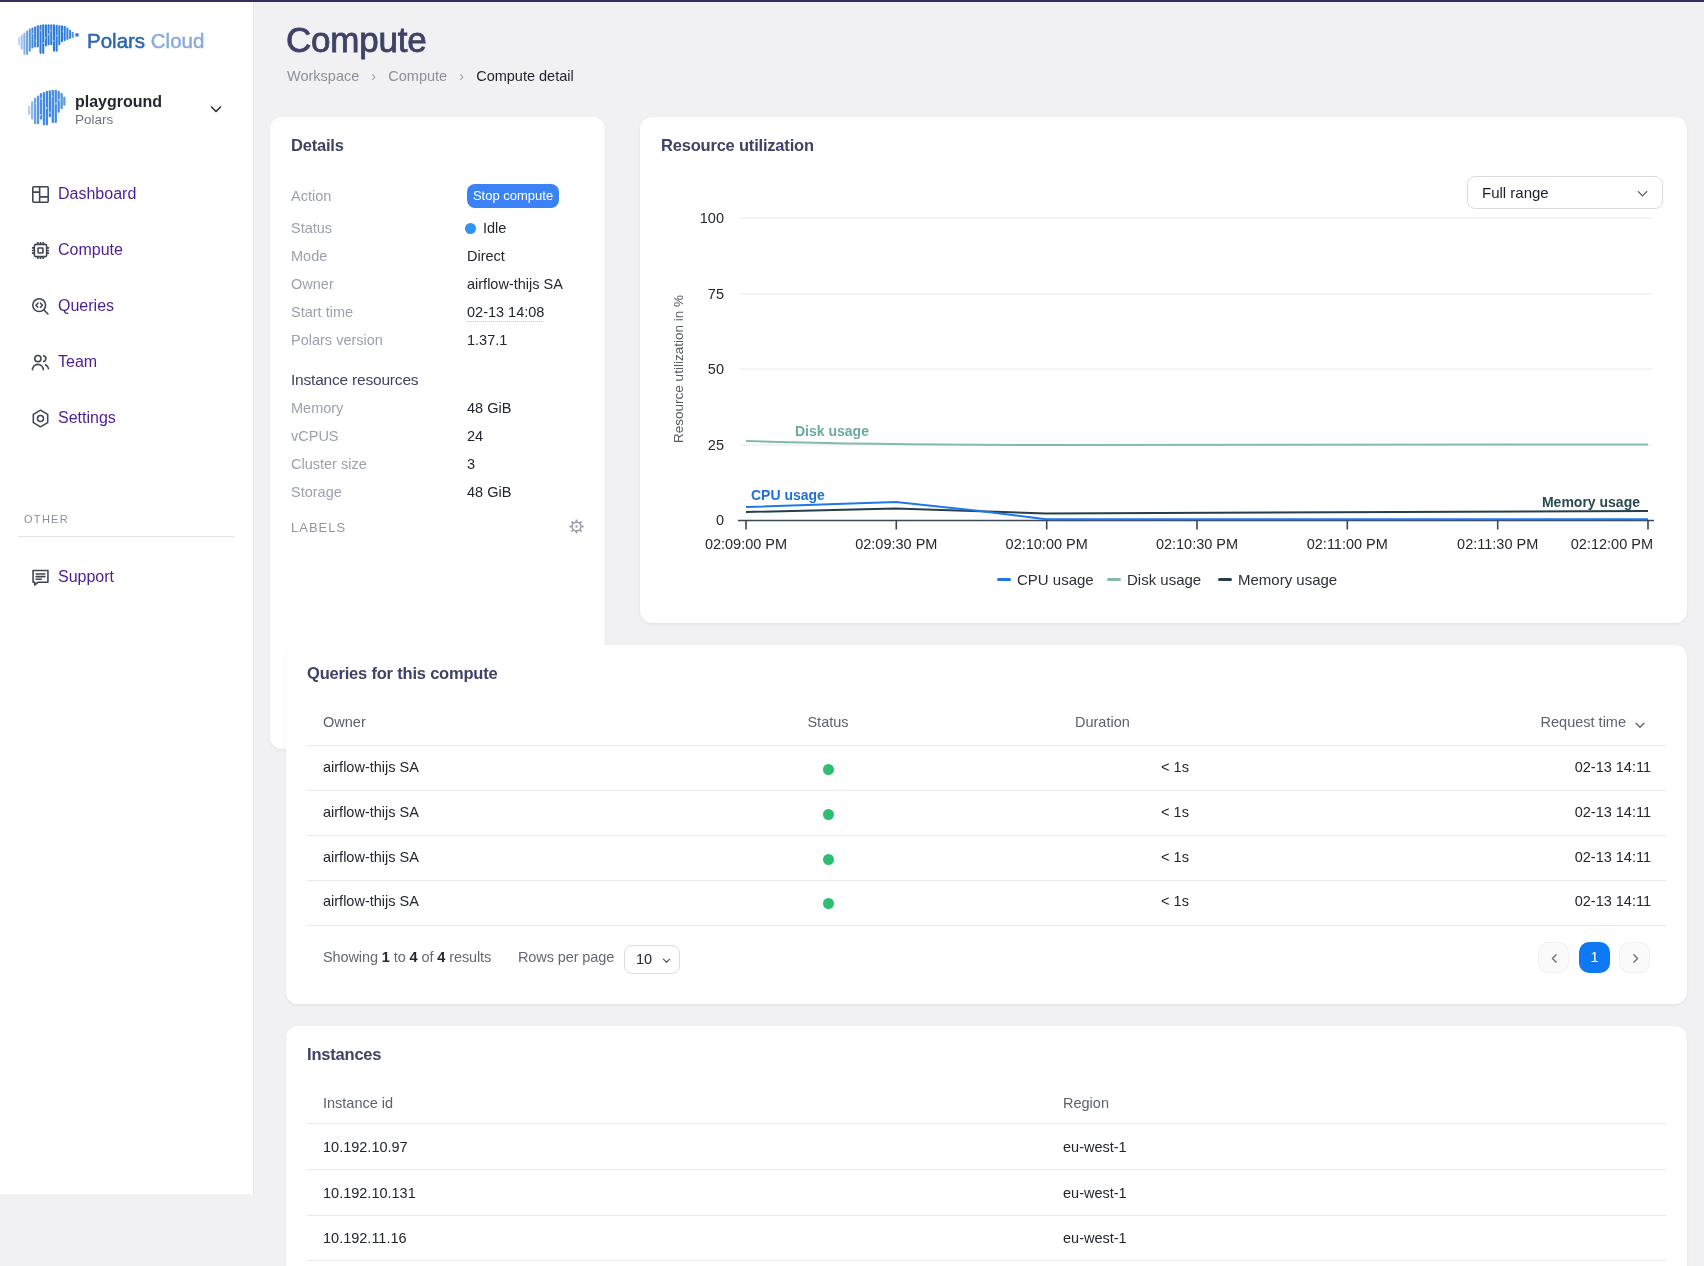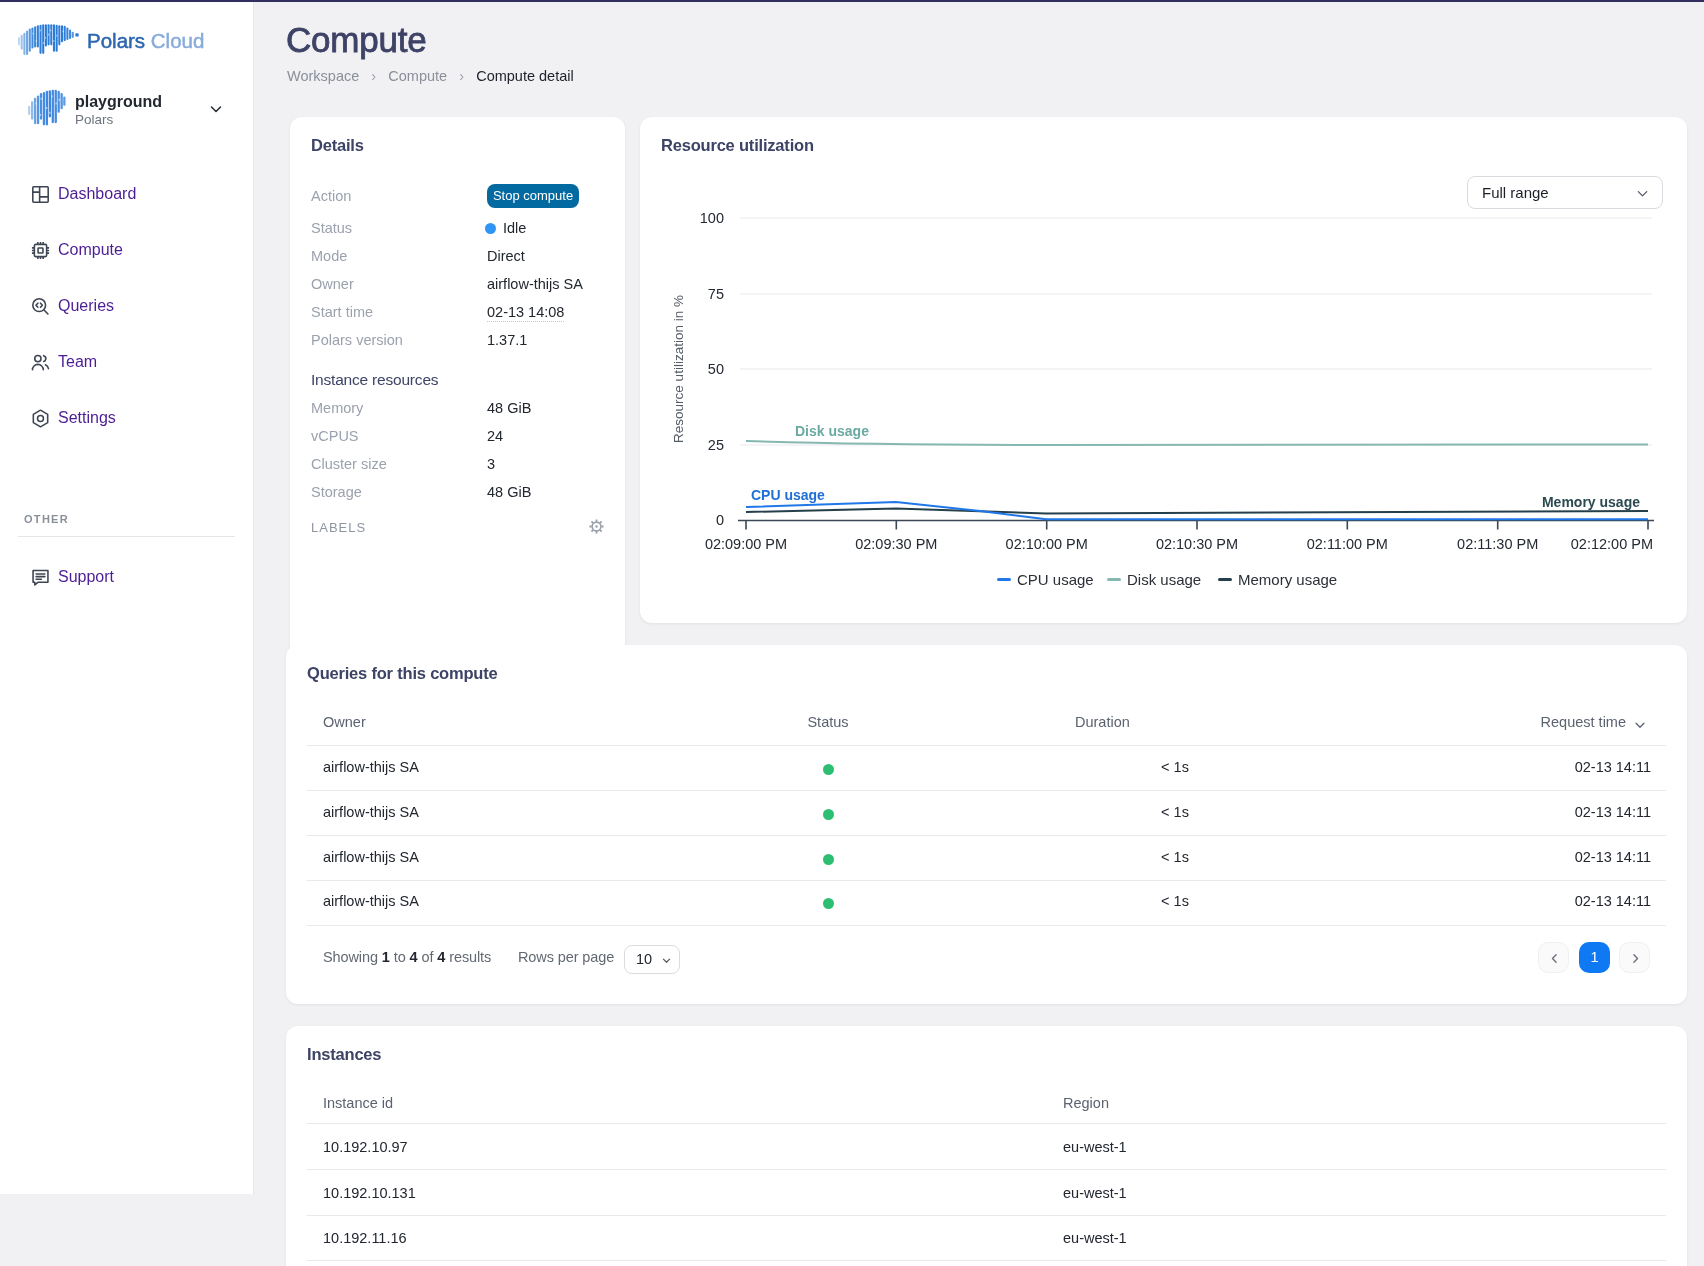--- a/index.html
+++ b/index.html
@@ -122,40 +122,40 @@
     <span>Team</span>
   </div>
   <div class="nav-item" style="top:406px">
     <svg width="21" height="21" viewBox="0 0 24 24" fill="none" stroke="#3e4553" stroke-width="1.8" stroke-linecap="round" stroke-linejoin="round">
         <path d="M12 2.5l8.2 4.8v9.4L12 21.5l-8.2-4.8V7.3z"></path>
         <circle cx="12" cy="12" r="3.4"></circle>
       </svg>
     <span>Settings</span>
   </div>
 
-  <div class="abs" style="left:24px;top:513px;font-size:11px;letter-spacing:1.3px;color:#8a9099;font-weight:700">OTHER</div>
+  <div class="abs" style="left:24px;top:513px;font-size:11px;letter-spacing:1.3px;color:#8a9099;font-weight:400">OTHER</div>
   <div class="abs" style="left:18px;top:536px;width:217px;height:1px;background:#e4e5e9"></div>
 
   <div class="nav-item" style="top:565px">
     <svg width="21" height="21" viewBox="0 0 24 24" fill="none" stroke="#3e4553" stroke-width="1.8" stroke-linecap="round" stroke-linejoin="round">
         <path d="M3.5 4h17v13.5H9l-3.5 3V17.5h-2z" stroke-linejoin="round"></path>
         <path d="M7 8h10M7 11h10M7 14h6"></path>
       </svg>
     <span>Support</span>
   </div>
 </aside>
 
 <main class="main">
   <div class="abs" style="left:32px;top:20px;font-size:35px;font-weight:400;color:#3d4266;-webkit-text-stroke:0.8px #3d4266;letter-spacing:-0.2px">Compute</div>
   <div class="abs" style="left:33px;top:68px;font-size:14.5px;color:#8a8f9a">Workspace&nbsp;&nbsp;&nbsp;<span style="color:#9ba1ab">›</span>&nbsp;&nbsp;&nbsp;Compute&nbsp;&nbsp;&nbsp;<span style="color:#9ba1ab">›</span>&nbsp;&nbsp;&nbsp;<span style="color:#20242e">Compute detail</span></div>
 
-  <div class="card" id="details" style="left:36px;top:117px;width:335px;height:632px">
+  <div class="card" id="details" style="left:16px;top:117px;width:335px;height:632px">
     <div class="cardtitle" style="left:21px;top:19px">Details</div>
     <div class="abs lbl" style="left:21px;top:69px;height:20px;line-height:20px">Action</div>
-      <div class="abs" style="left:197px;top:67px;width:92px;height:24px;background:#0369a1;border-radius:8px;color:#fff;font-size:13px;text-align:center;line-height:24px">Stop compute</div>
+      <div class="abs" style="left:197px;top:67px;width:92px;height:24px;background:#3b82f6;border-radius:8px;color:#fff;font-size:13px;text-align:center;line-height:24px">Stop compute</div>
       <div class="abs lbl" style="left:21px;top:101px;height:20px;line-height:20px">Status</div>
       <div class="abs" style="left:195px;top:106px;width:11px;height:11px;border-radius:50%;background:#3094f4"></div>
       <div class="abs val" style="left:213px;top:101px;height:20px;line-height:20px">Idle</div>
       <div class="abs lbl" style="left:21px;top:129px;height:20px;line-height:20px">Mode</div>
       <div class="abs val" style="left:197px;top:129px;height:20px;line-height:20px">Direct</div>
       <div class="abs lbl" style="left:21px;top:157px;height:20px;line-height:20px">Owner</div>
       <div class="abs val" style="left:197px;top:157px;height:20px;line-height:20px">airflow-thijs SA</div>
       <div class="abs lbl" style="left:21px;top:185px;height:20px;line-height:20px">Start time</div>
       <div class="abs val" style="left:197px;top:185px;height:20px;line-height:20px"><span style="border-bottom:1.5px dotted #c3c8cf;padding-bottom:1px">02-13 14:08</span></div>
       <div class="abs lbl" style="left:21px;top:213px;height:20px;line-height:20px">Polars version</div>

